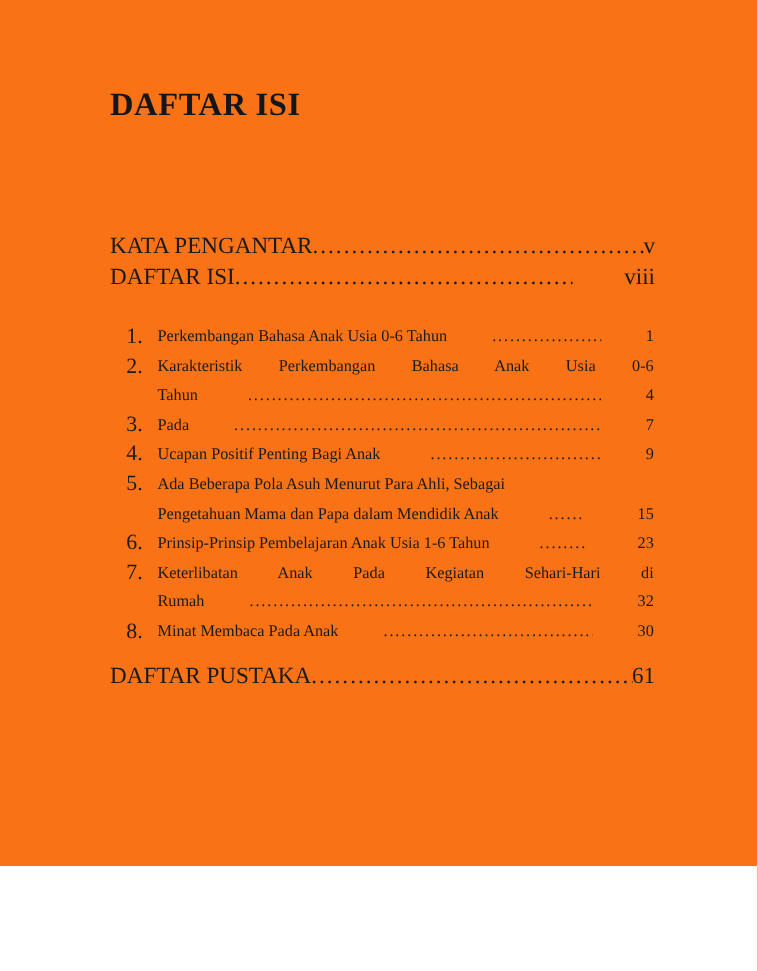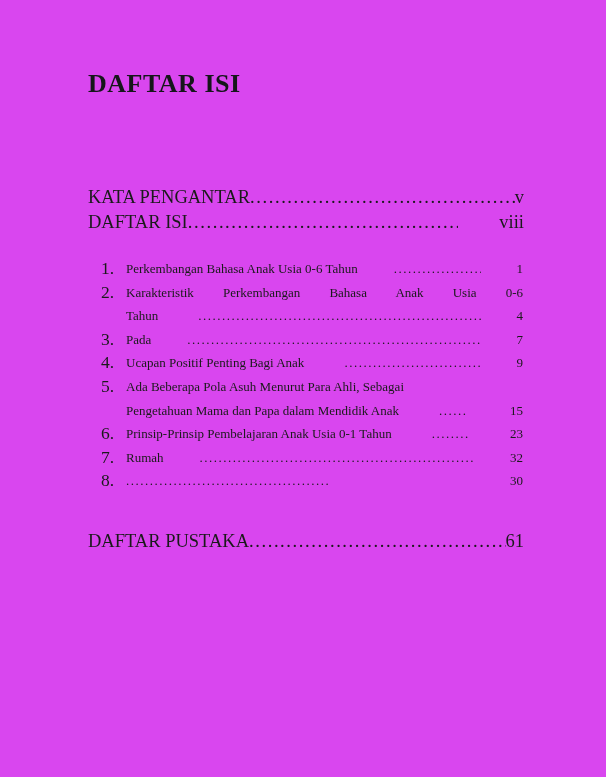--- a/index.html
+++ b/index.html
@@ -3,22 +3,22 @@
 <meta charset="utf-8">
 <style>
   html, body {
     margin: 0;
     padding: 0;
     background: #ffffff;
   }
   .page {
     position: relative;
     width: 606px;
-    height: 777px;
-    background: #d946ef;
+    height: 693px;
+    background: #f97316;
     overflow: hidden;
     font-family: "Liberation Serif", "DejaVu Serif", serif;
     color: #1a1a1a;
   }
 
   
   .toc-title {
     position: absolute;
     left: 88px;
     top: 68px;
@@ -175,36 +175,38 @@
         </div>
         <div class="toc-line">
           <span class="toc-text">Pengetahuan Mama dan Papa dalam Mendidik Anak</span>
           <span class="toc-leader spaced">......</span>
           <span class="toc-pg">15</span>
         </div>
       </div>
       <div class="toc-item">
         <span class="toc-num">6.</span>
         <div class="toc-line">
-          <span class="toc-text">Prinsip-Prinsip Pembelajaran Anak Usia 0-1 Tahun</span>
+          <span class="toc-text">Prinsip-Prinsip Pembelajaran Anak Usia 1-6 Tahun</span>
           <span class="toc-leader spaced">........</span>
           <span class="toc-pg">23</span>
         </div>
       </div>
       <div class="toc-item">
         <span class="toc-num">7.</span>
+        <div class="toc-line justified">Keterlibatan Anak Pada Kegiatan Sehari-Hari di</div>
         <div class="toc-line">
           <span class="toc-text">Rumah</span>
           <span class="toc-leader">............................................................</span>
           <span class="toc-pg">32</span>
         </div>
       </div>
       <div class="toc-item">
         <span class="toc-num">8.</span>
         <div class="toc-line">
+          <span class="toc-text">Minat Membaca Pada Anak</span>
           <span class="toc-leader">...........................................</span>
           <span class="toc-pg">30</span>
         </div>
       </div>
     </div>
 
   <div class="back-matter">
       <div class="fm-row">
         <span class="fm-label">DAFTAR PUSTAKA</span>
         <span class="fm-leader">.............................................................</span>

